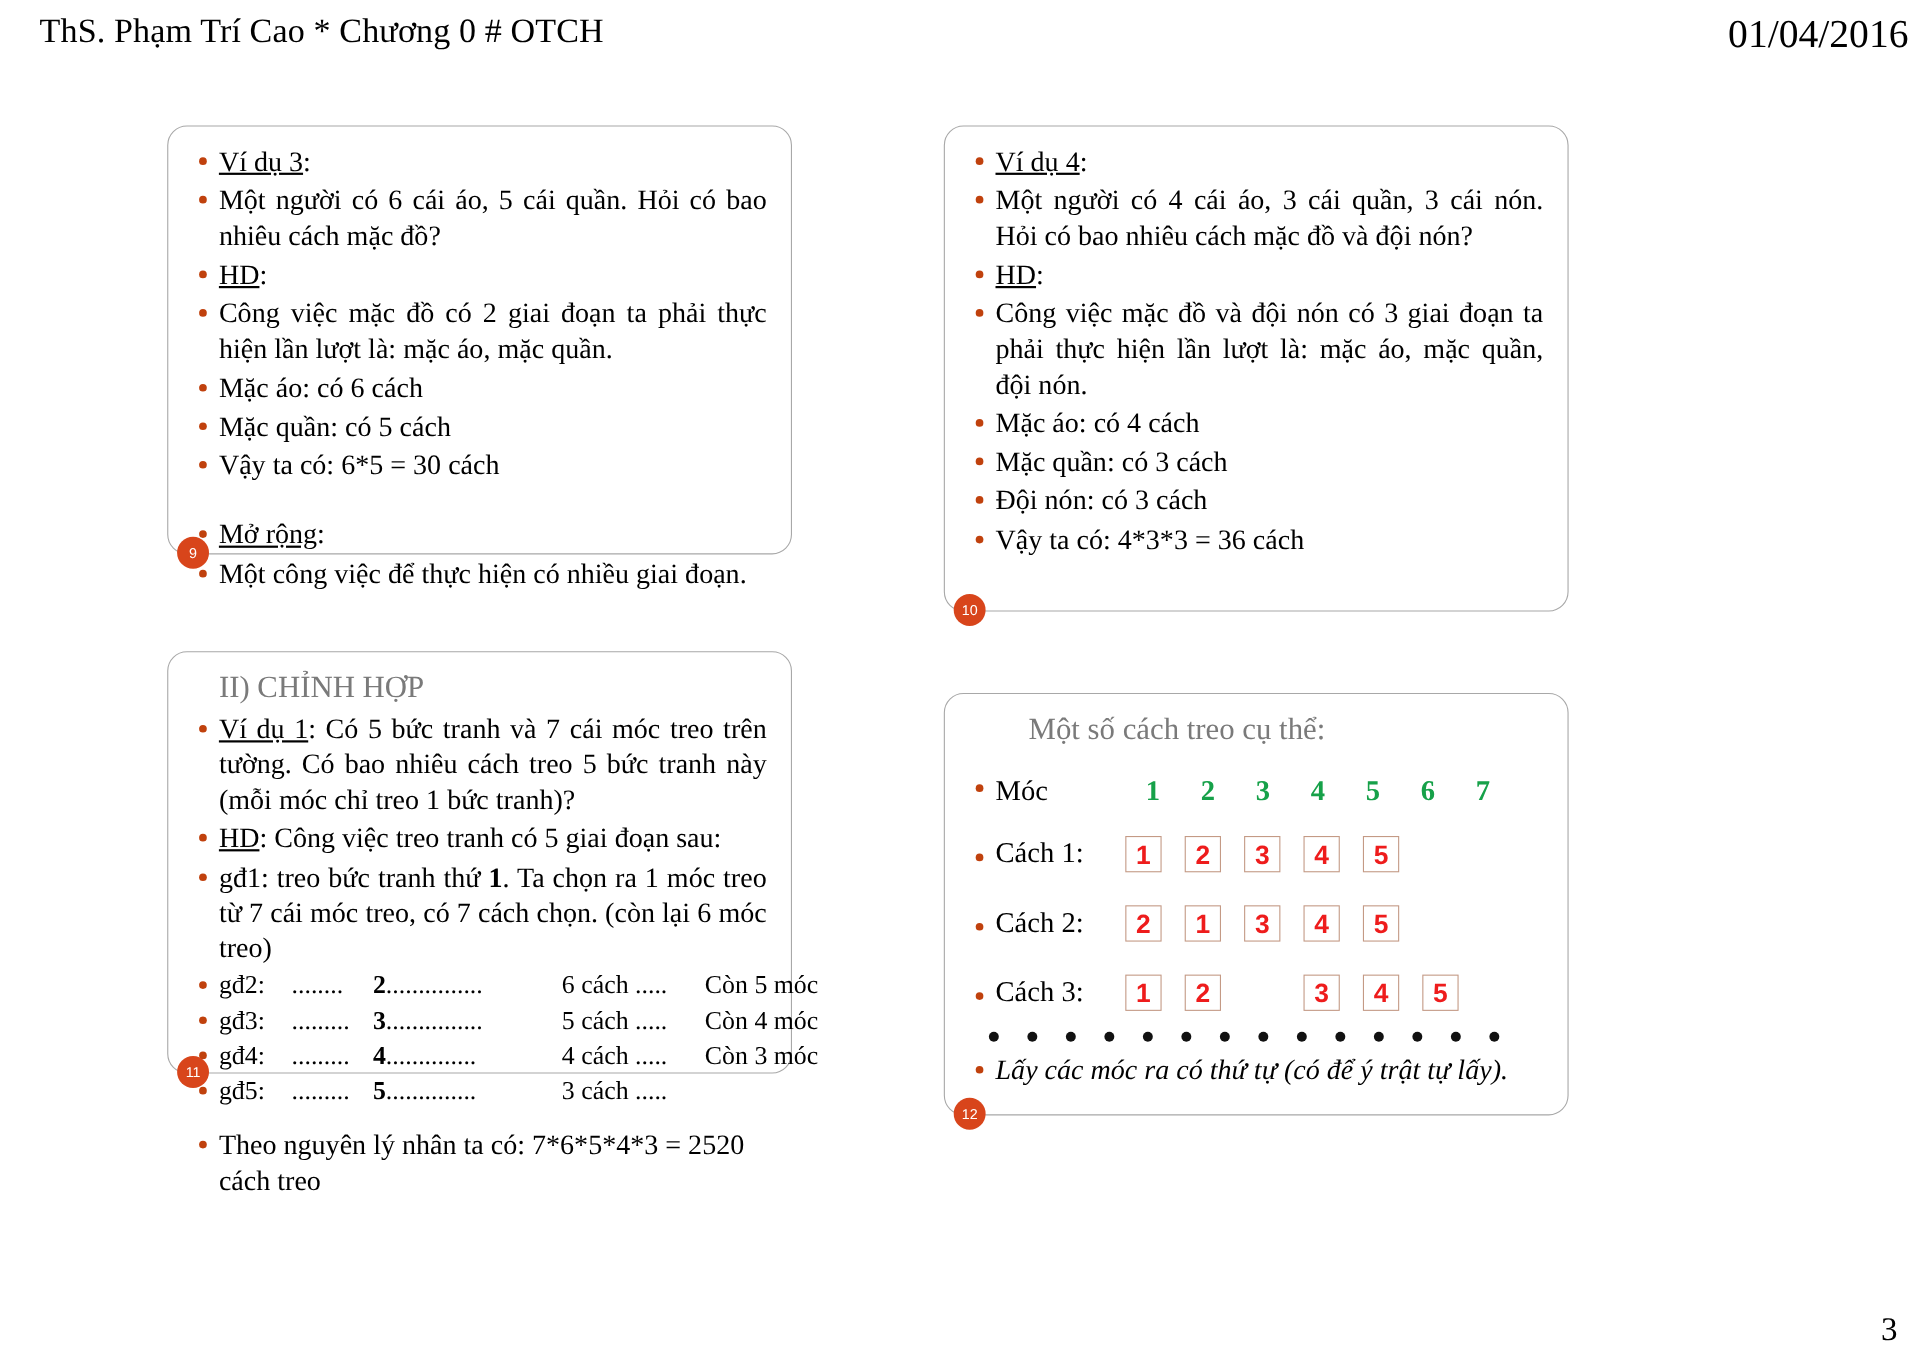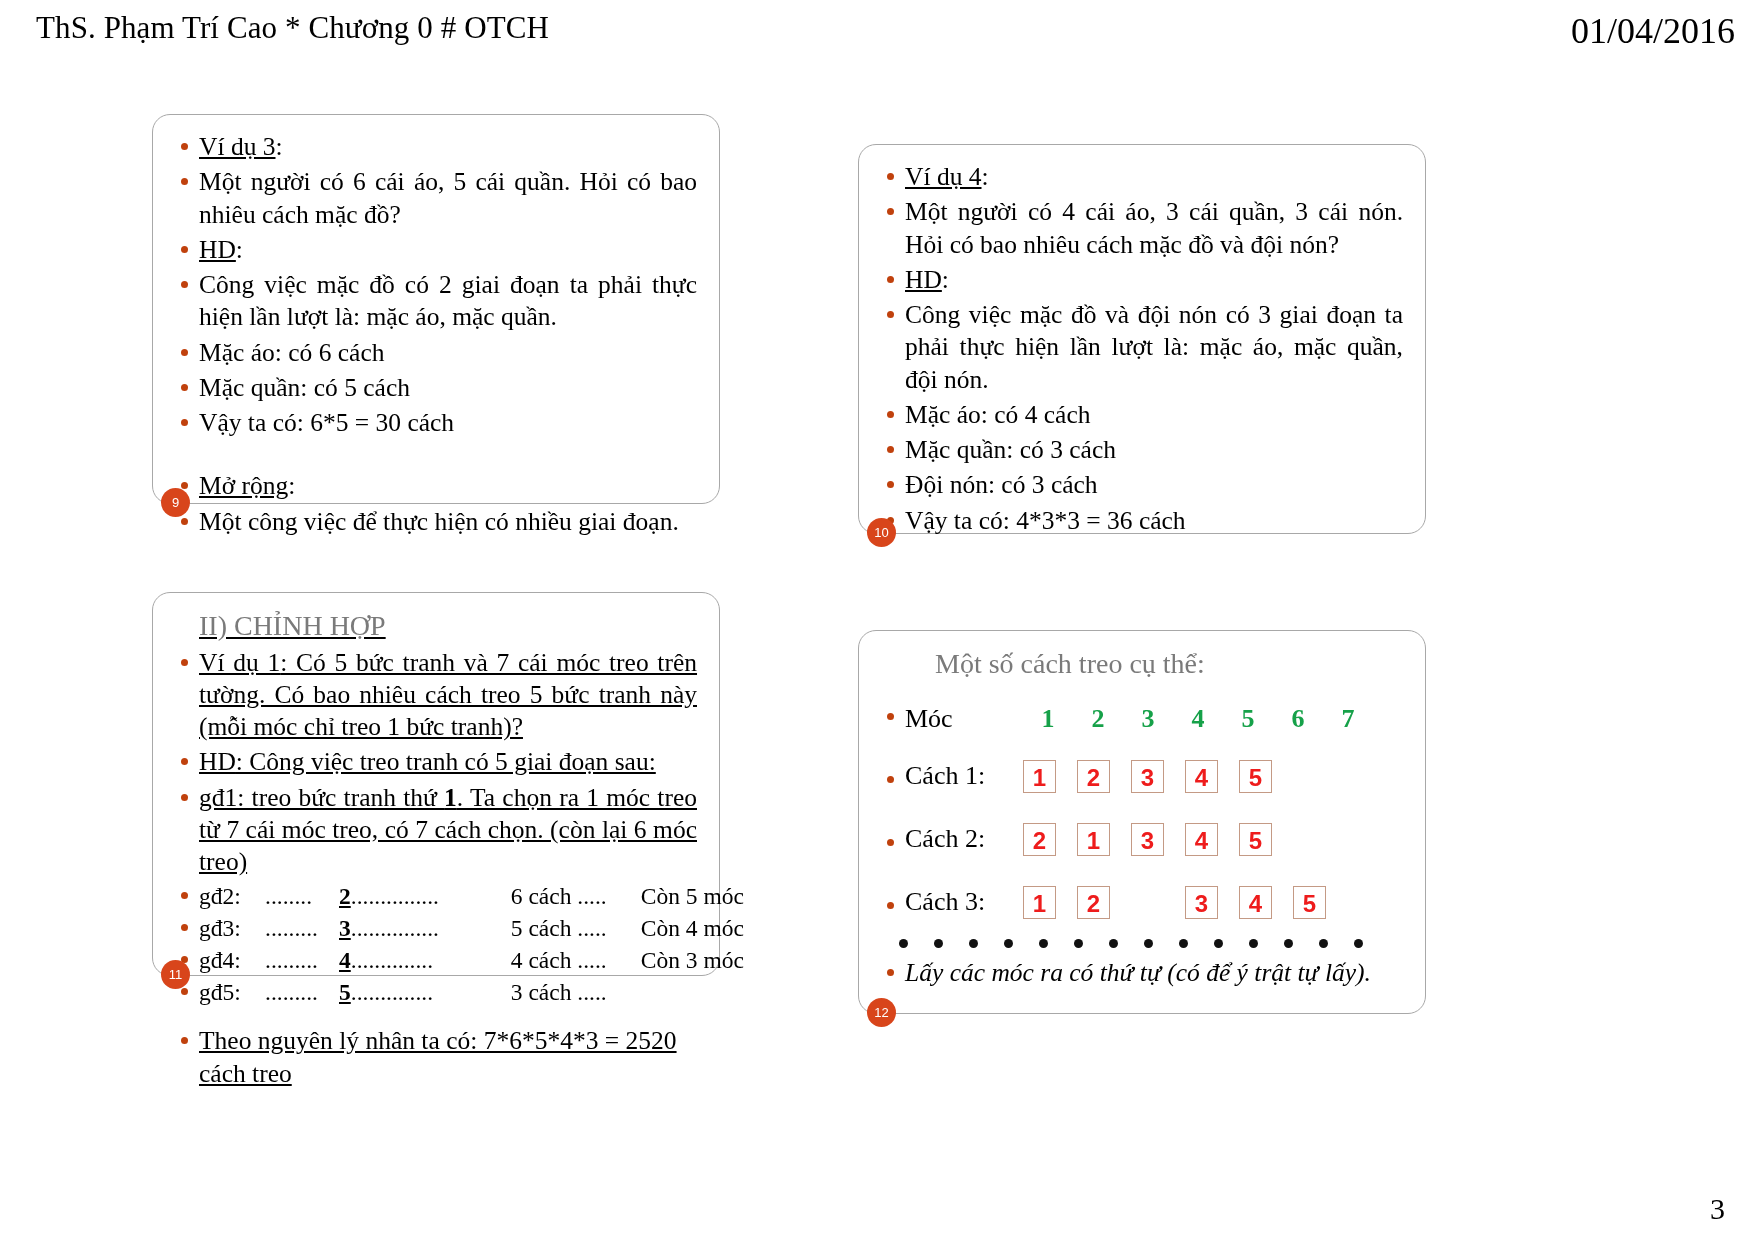--- a/index.html
+++ b/index.html
@@ -49,22 +49,22 @@
 
   
   .slide {
     position: absolute;
     border: 1.3px solid #a8a8a8;
     border-radius: 18px;
     background: #ffffff;
     box-sizing: border-box;
   }
   #slide-9  { left: 152px;  top: 114px; width: 568px; height: 390px; }
-  #slide-10 { left: 858px;  top: 114px; width: 568px; height: 390px; margin-top: 30px; }
-  #slide-11 { left: 152px;  top: 592px; width: 568px; height: 384px; text-decoration: underline; }
+  #slide-10 { left: 858px;  top: 114px; width: 568px; height: 442px; }
+  #slide-11 { left: 152px;  top: 592px; width: 568px; height: 384px; }
   #slide-12 { left: 858px;  top: 592px; width: 568px; height: 384px; margin-top: 38px; }
 
   .slide-badge {
     position: absolute;
     left: 8px;
     bottom: -14px;
     width: 29px;
     height: 29px;
     border-radius: 50%;
     background: #d8451b;

